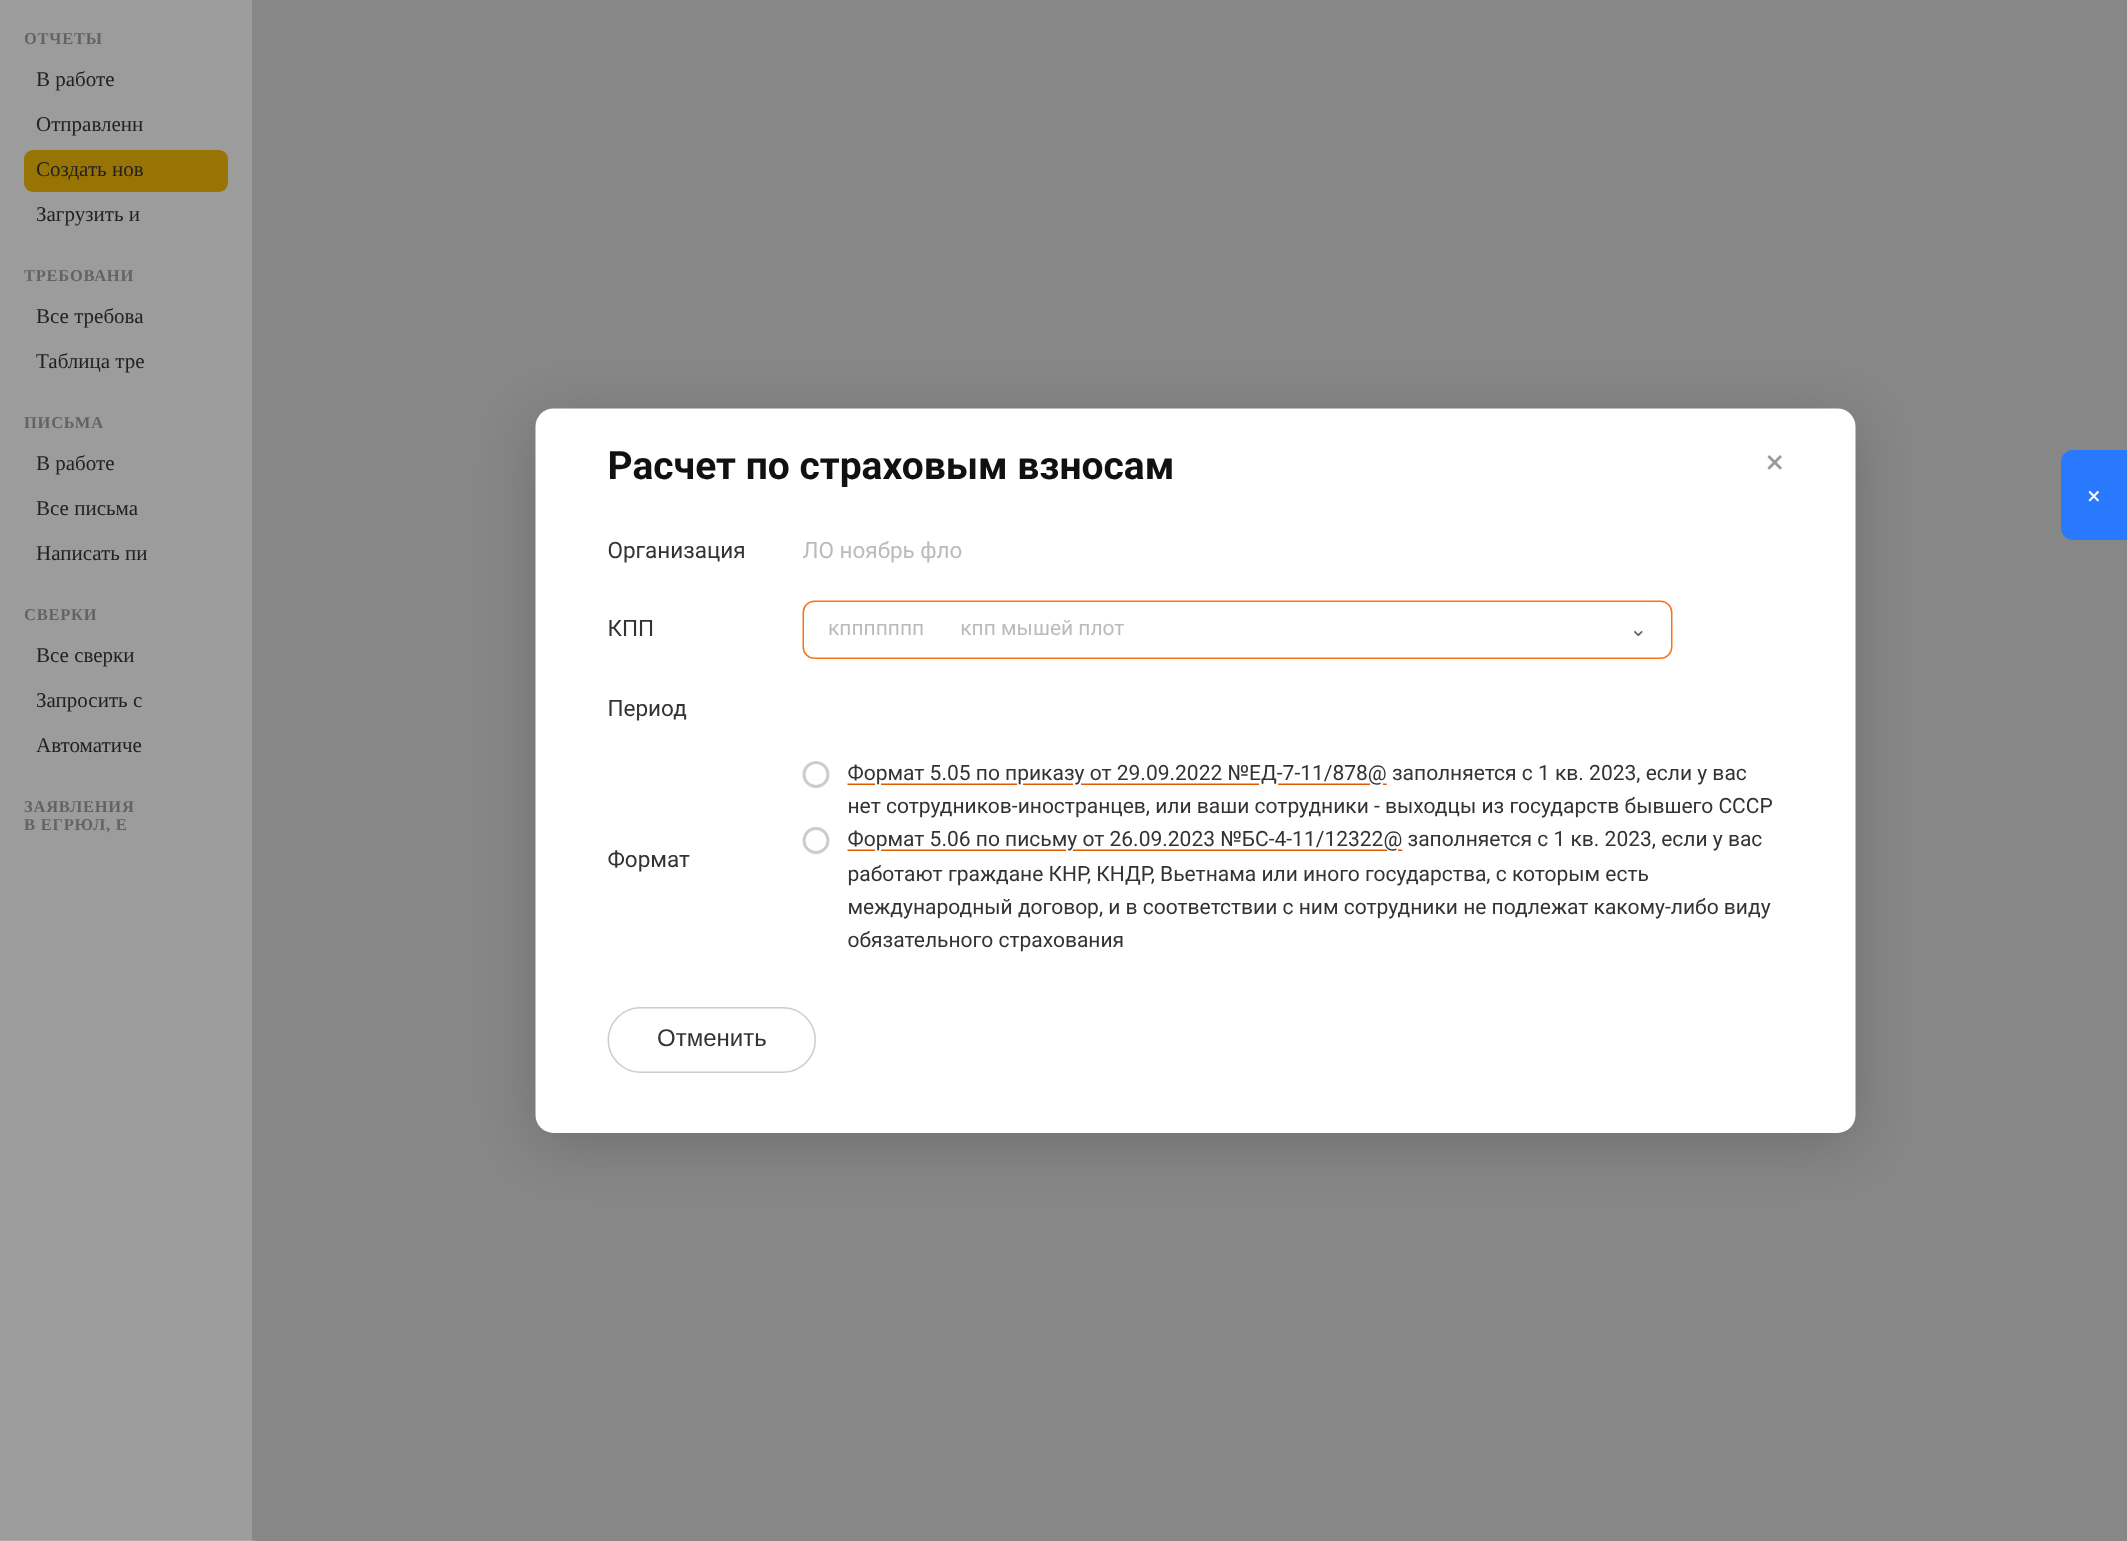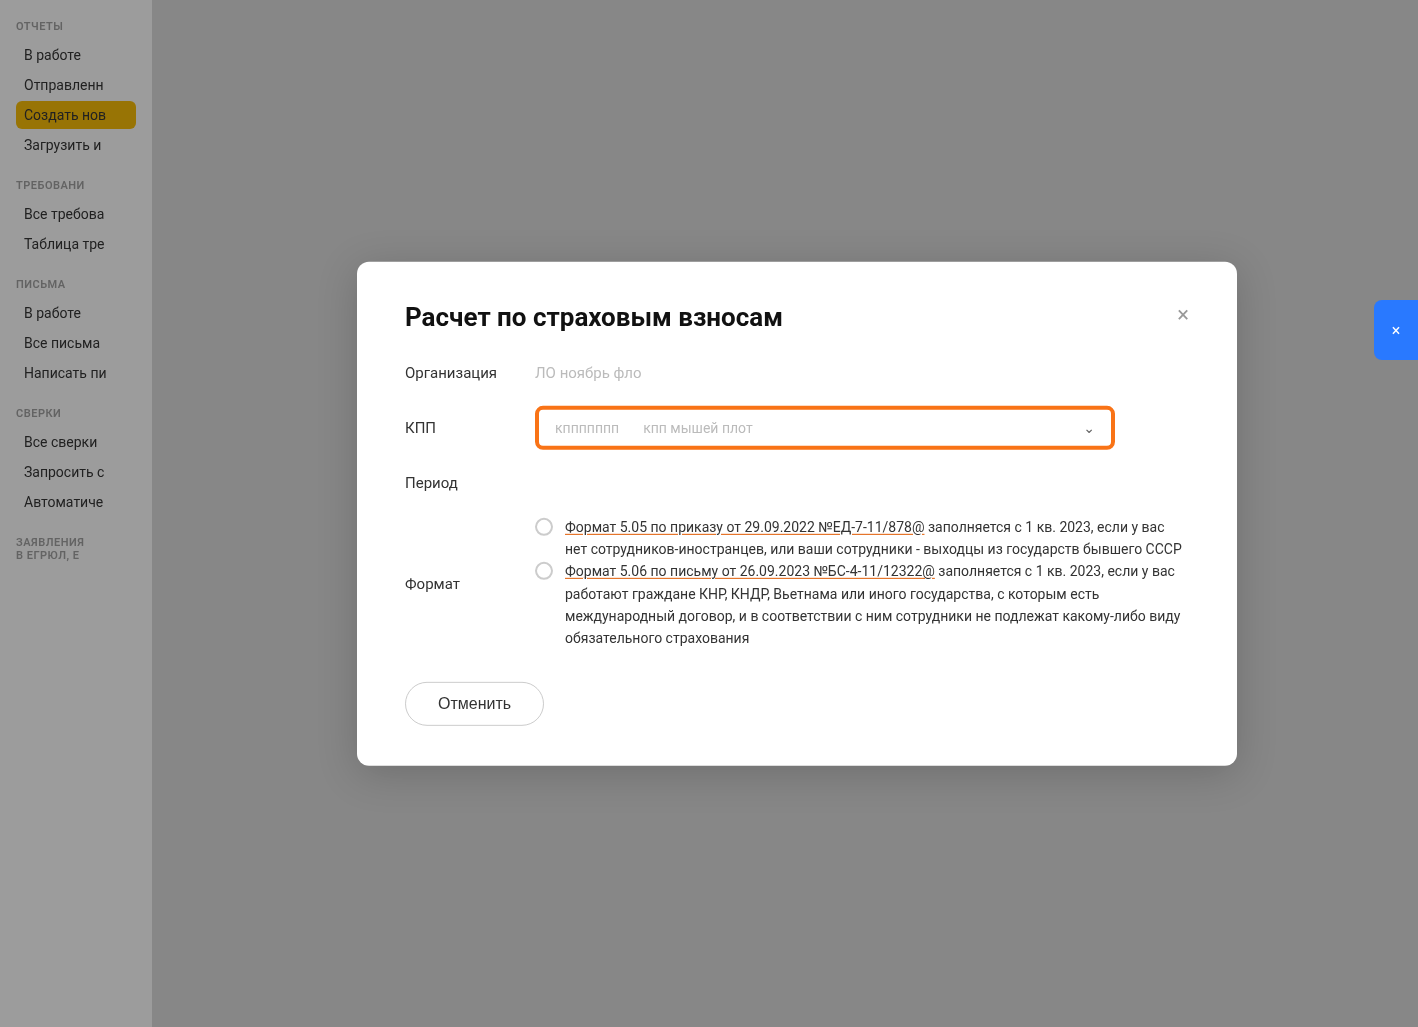--- a/index.html
+++ b/index.html
@@ -10,24 +10,25 @@
       height: 1027px;
       overflow: hidden;
       position: relative;
     }
 
     
     .sidebar {
       position: absolute;
       left: 0;
       top: 0;
-      width: 152px;
+      width: 168px;
       height: 100%;
       background: #f0f0f0;
       padding: 20px 16px;
+      font-family: Liberation Serif, serif;
     }
 
     .sidebar-section-label {
       font-size: 11px;
       font-weight: 600;
       color: #999;
       letter-spacing: 0.5px;
       margin-bottom: 8px;
       margin-top: 20px;
     }
@@ -84,21 +85,21 @@
 
     
     .dialog {
       position: absolute;
       left: 50%;
       top: 50%;
       transform: translate(-40%, -50%);
       width: 880px;
       background: #fff;
       border-radius: 12px;
-      padding: 40px 48px 40px 48px;
+      padding: 24px 48px 40px 48px;
       box-shadow: 0 8px 40px rgba(0,0,0,0.18);
     }
 
     .dialog-header {
       display: flex;
       justify-content: space-between;
       align-items: flex-start;
       margin-bottom: 32px;
     }
 
@@ -133,21 +134,21 @@
     .form-value {
       font-size: 15px;
       color: #bbb;
     }
 
     
     .kpp-select {
       display: flex;
       align-items: center;
       justify-content: space-between;
-      border: 4px solid #f97316;
+      border: 1px solid #f97316;
       border-radius: 8px;
       padding: 10px 16px;
       width: 580px;
       cursor: pointer;
       background: #fff;
     }
 
     .kpp-select-text {
       font-size: 14px;
       color: #bbb;

